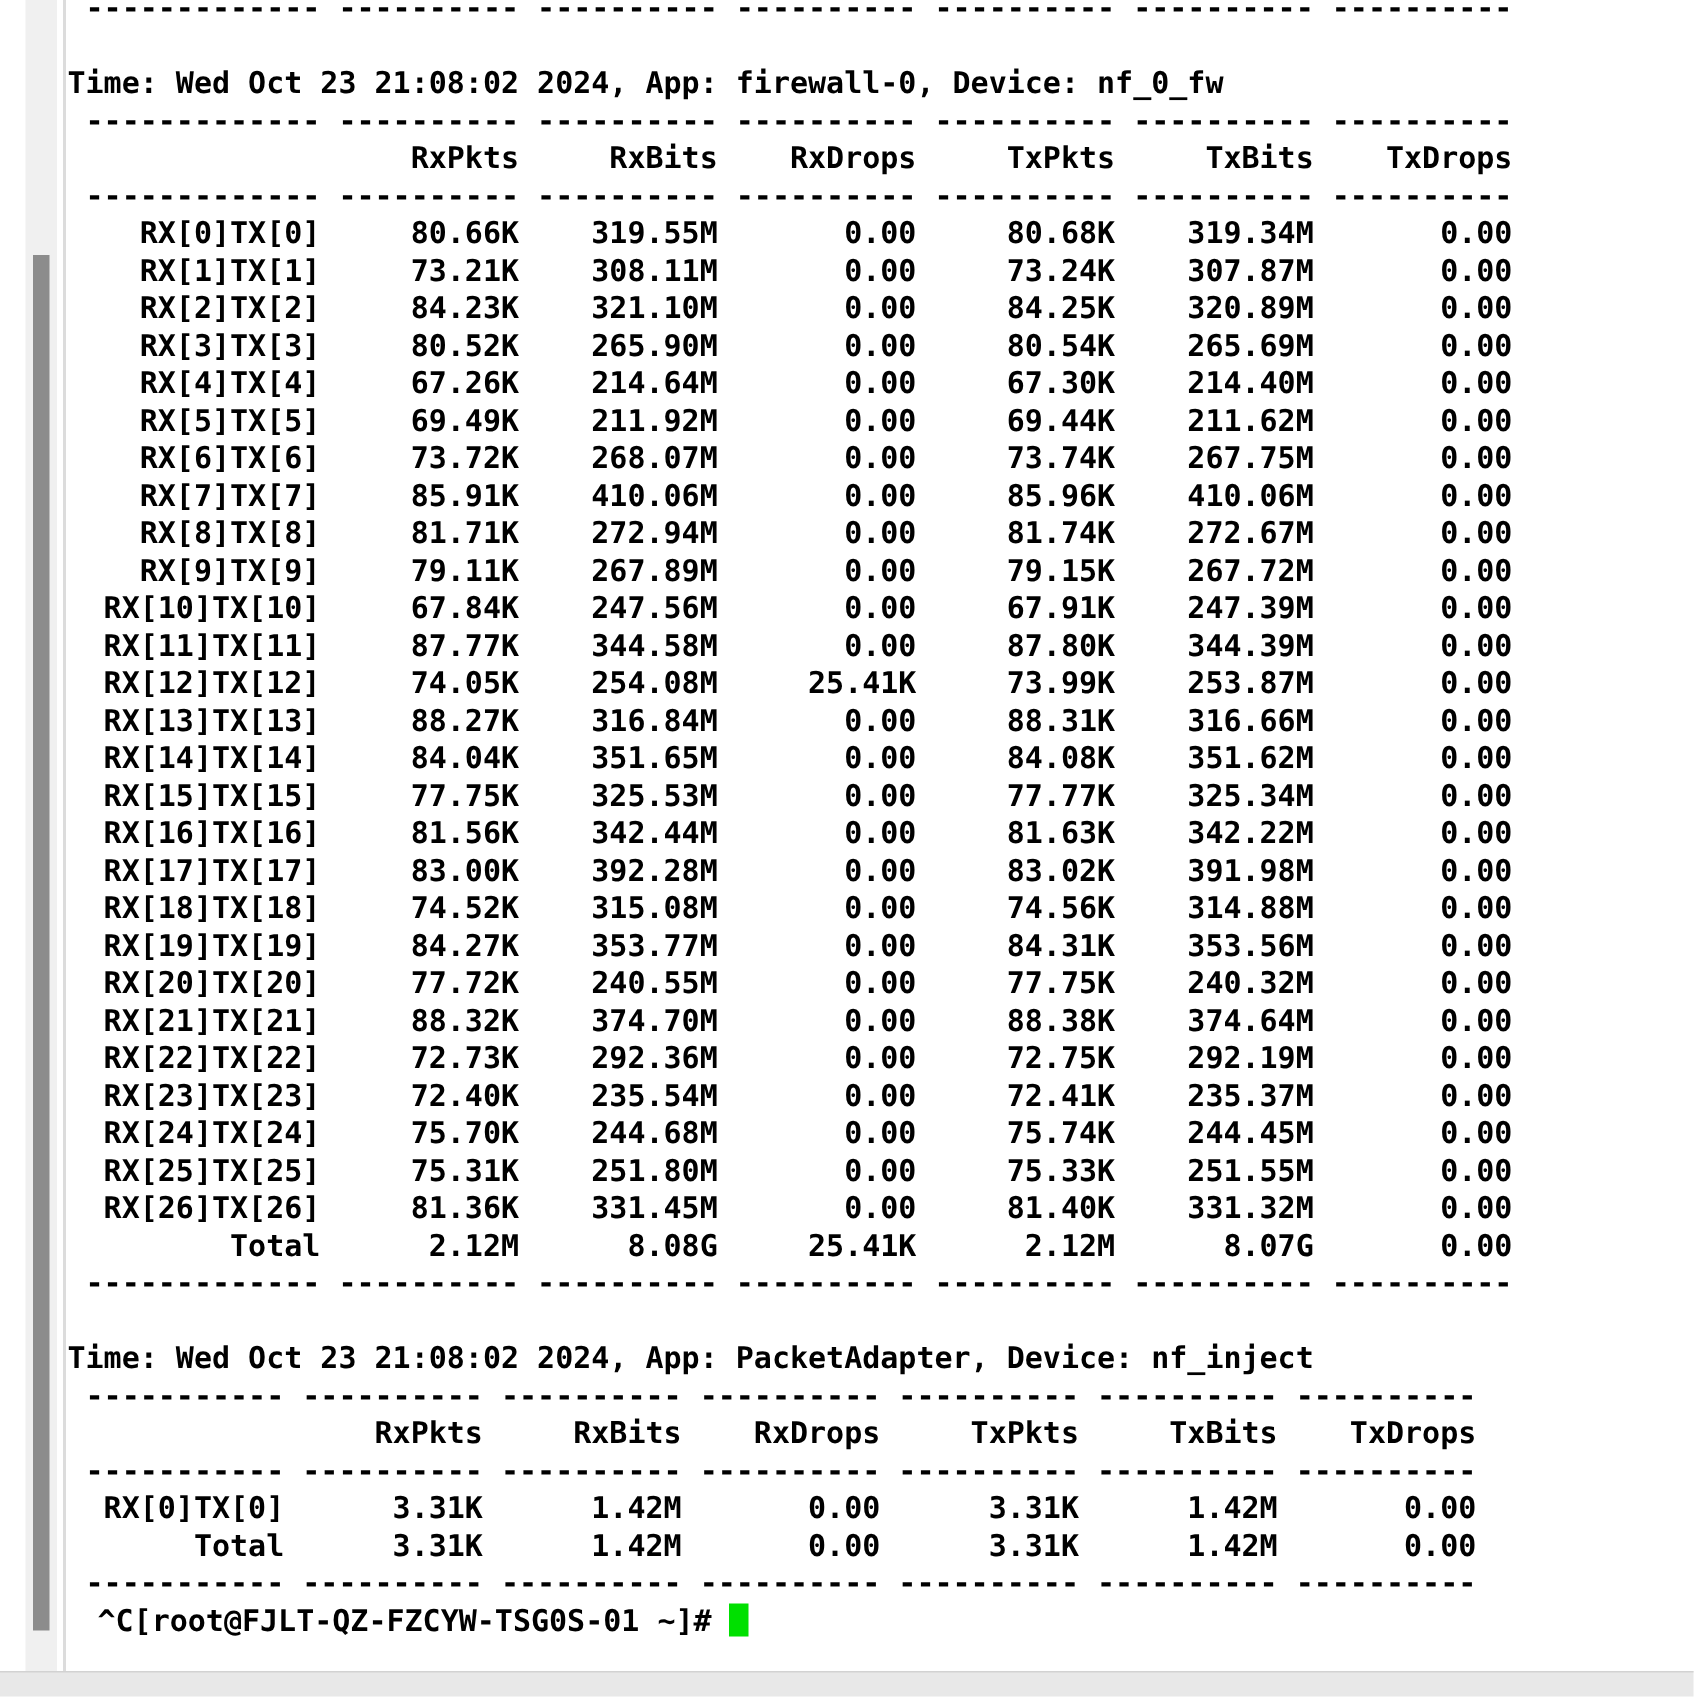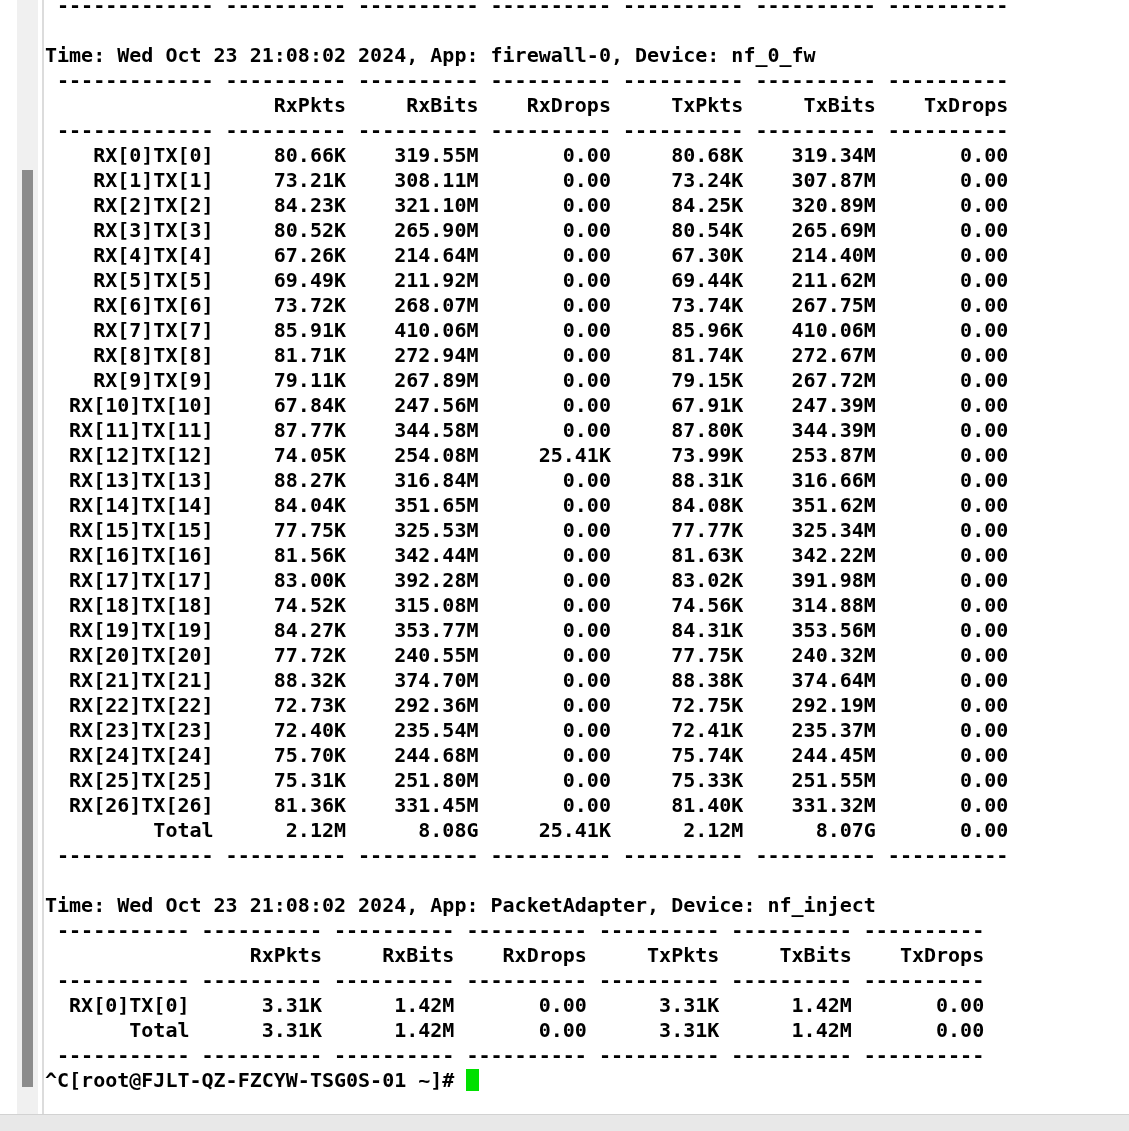--- a/index.html
+++ b/index.html
@@ -53,20 +53,21 @@
     line-height: 25px;
   }
   pre.term {
     margin: 0;
     font: inherit;
     white-space: pre;
   }
   .prompt-line {
     white-space: pre;
     height: 25px;
+    margin-left: 20px;
   }
   .cursor {
     display: inline-block;
     width: 13px;
     height: 22px;
     vertical-align: middle;
     margin-top: -4px;
   }
   .bottom-bar {
     position: absolute;

